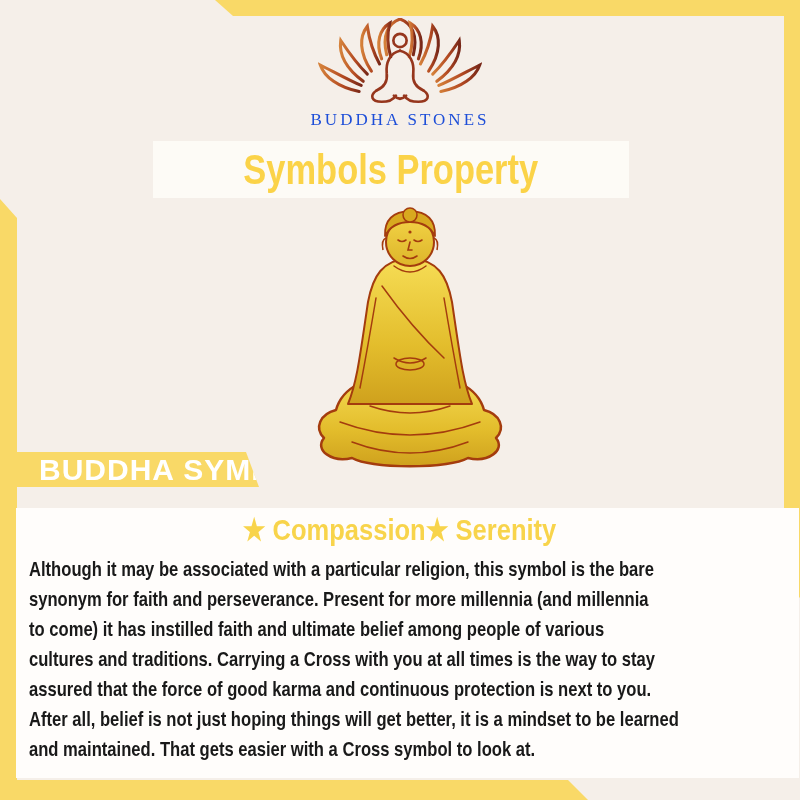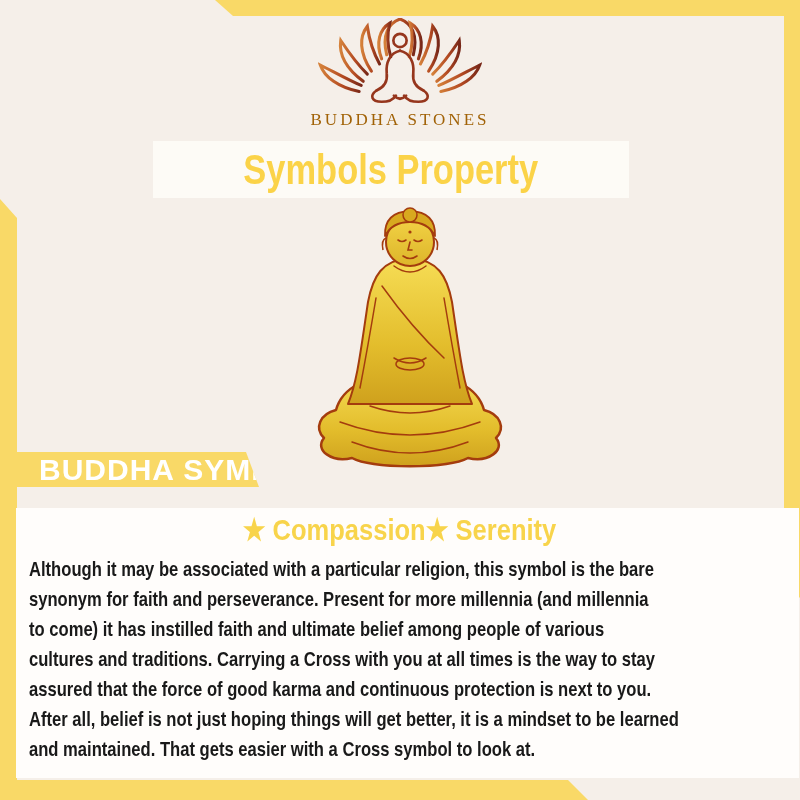--- a/index.html
+++ b/index.html
@@ -16,21 +16,21 @@
     clip-path:polygon(0 0,16px 0,16px 598px,0 581px);}
   .ribbon-left{left:0;top:199px;width:17px;height:601px;
     clip-path:polygon(0 0,17px 19px,17px 601px,0 601px);}
   .ribbon-bottom{left:0;top:780px;width:590px;height:20px;
     clip-path:polygon(0 0,568px 0,588px 20px,0 20px);}
   
   .logo{position:absolute;left:318px;top:18px;width:164px;height:94px;}
   .wordmark{
     position:absolute;left:0;top:110px;width:800px;height:22px;
     text-align:center;font-family:"Liberation Serif",serif;
-    font-size:17px;font-weight:500;letter-spacing:3px;color:#a16207;
+    font-size:17px;font-weight:500;letter-spacing:3px;color:#1d4ed8;
   }
   
   .title-box{
     position:absolute;left:153px;top:141px;width:476px;height:57px;
     background:#fdfbf6;display:flex;align-items:center;justify-content:center;
   }
   .title-text{
     font-size:42px;font-weight:700;color:#fbd348;white-space:nowrap;
     transform:scaleX(0.82);transform-origin:center center;letter-spacing:0px;
   }

